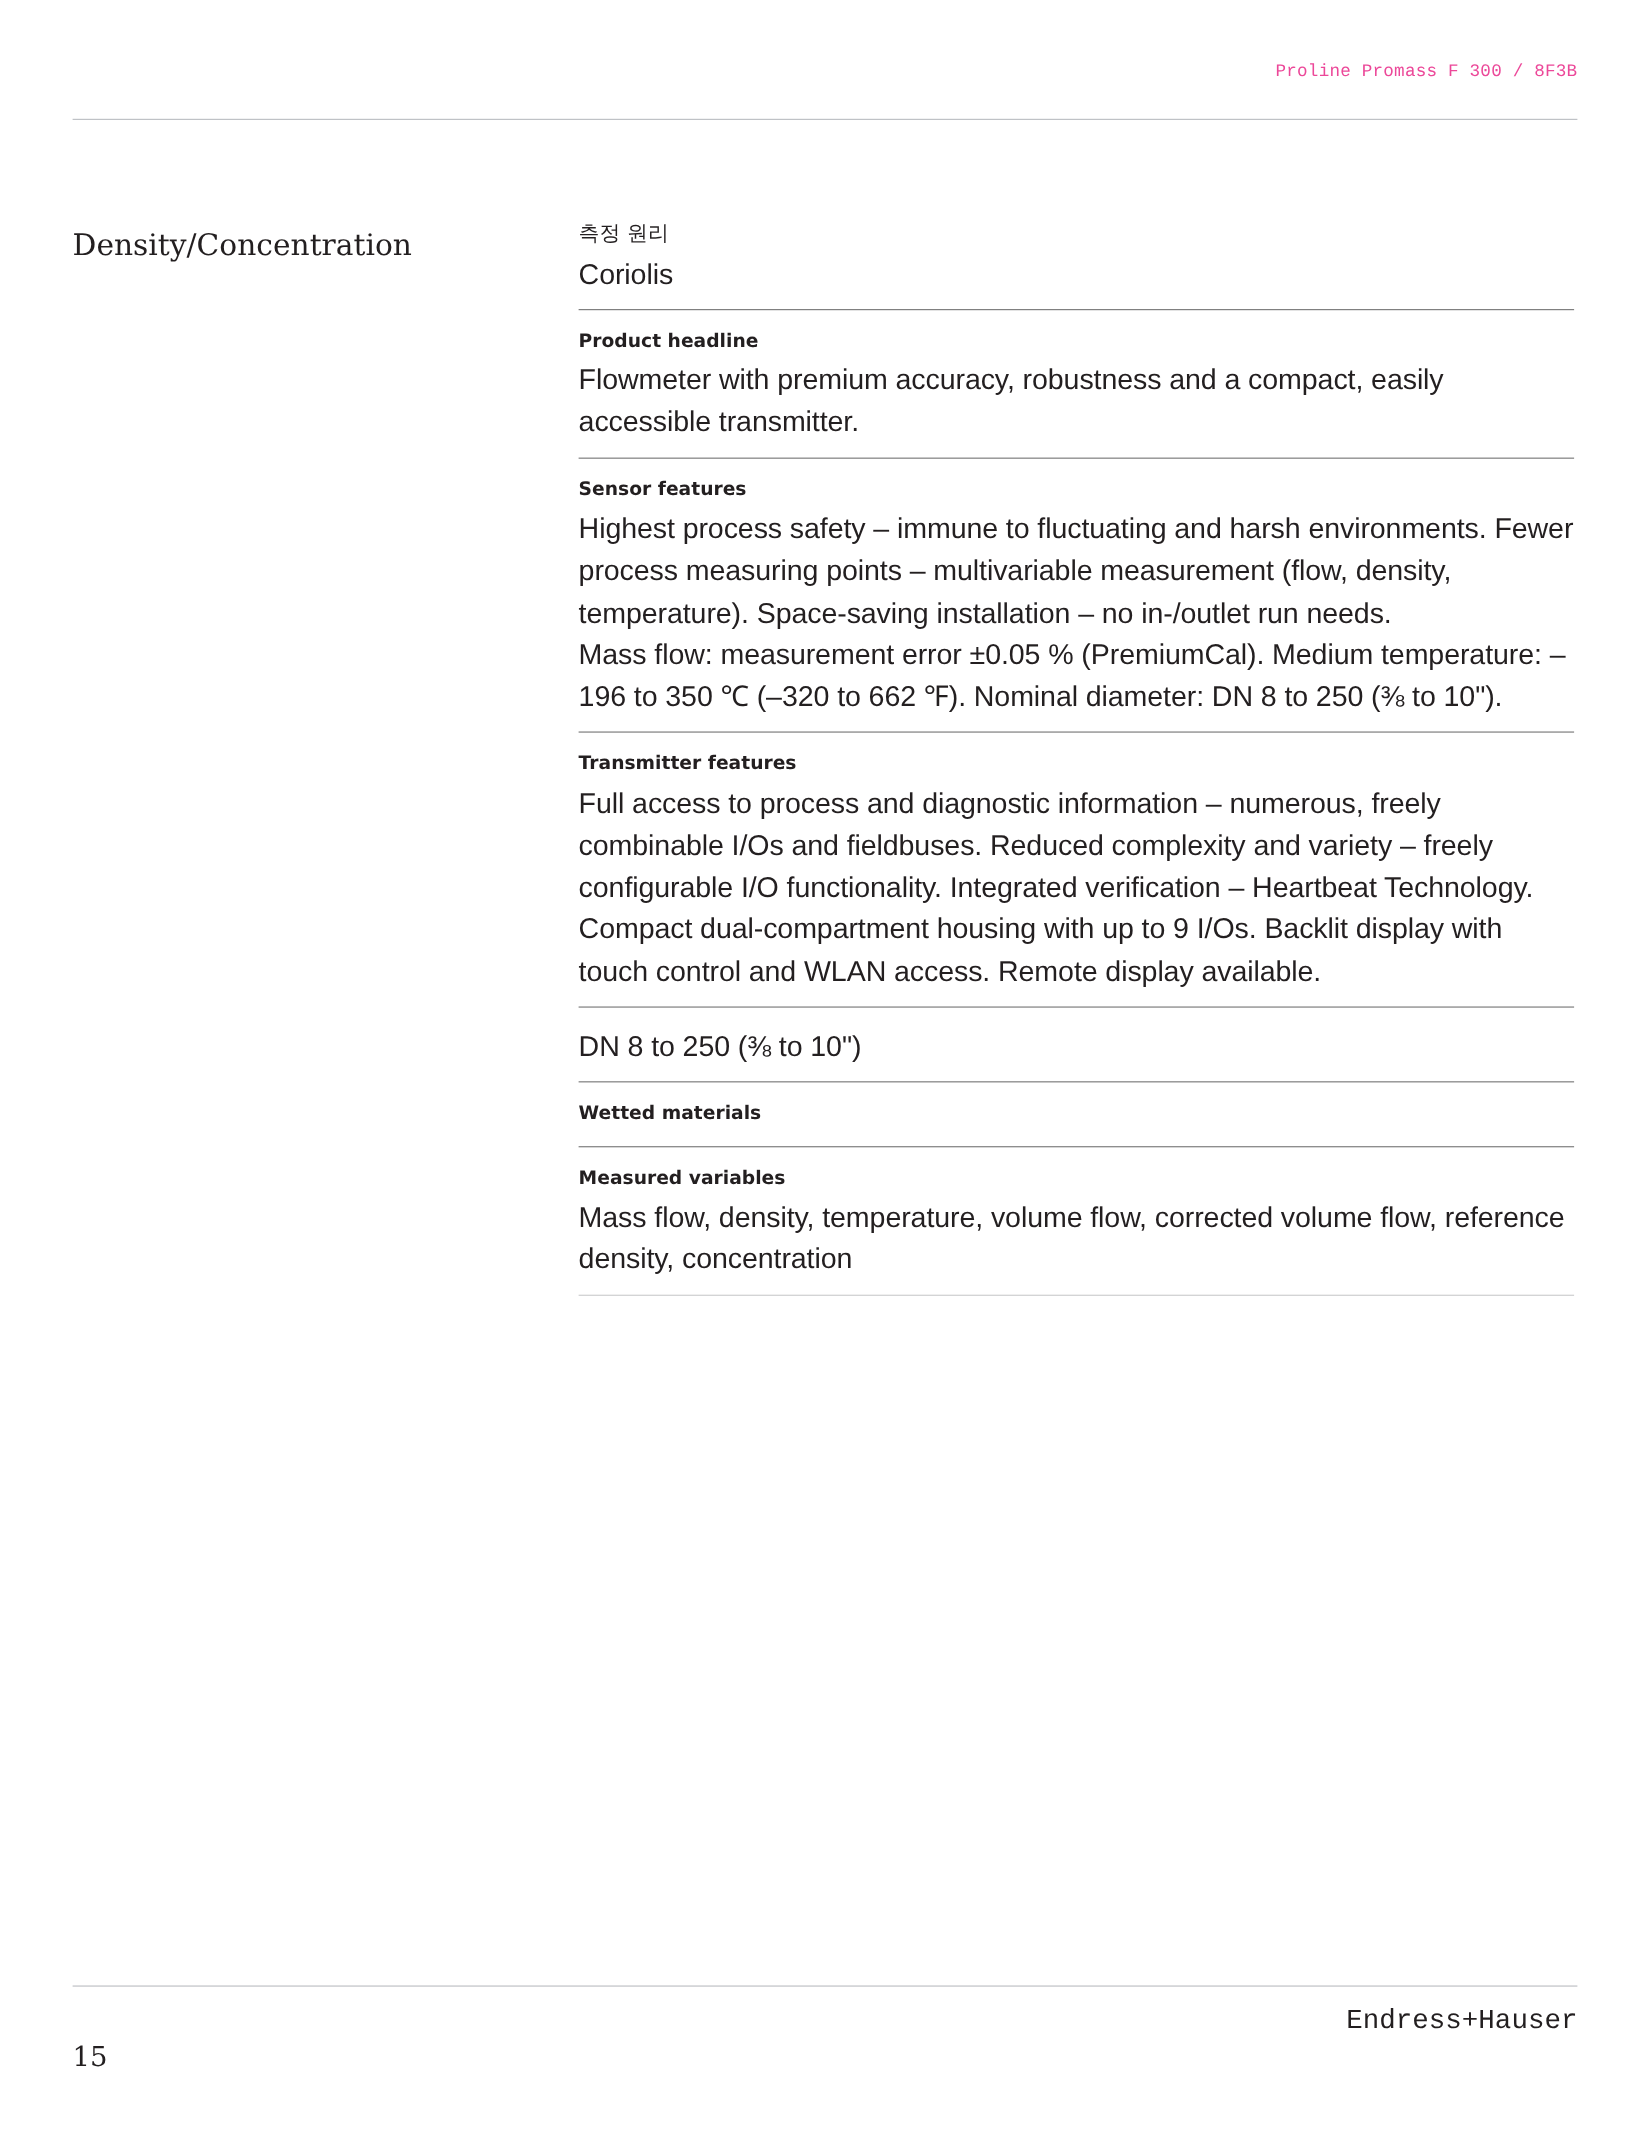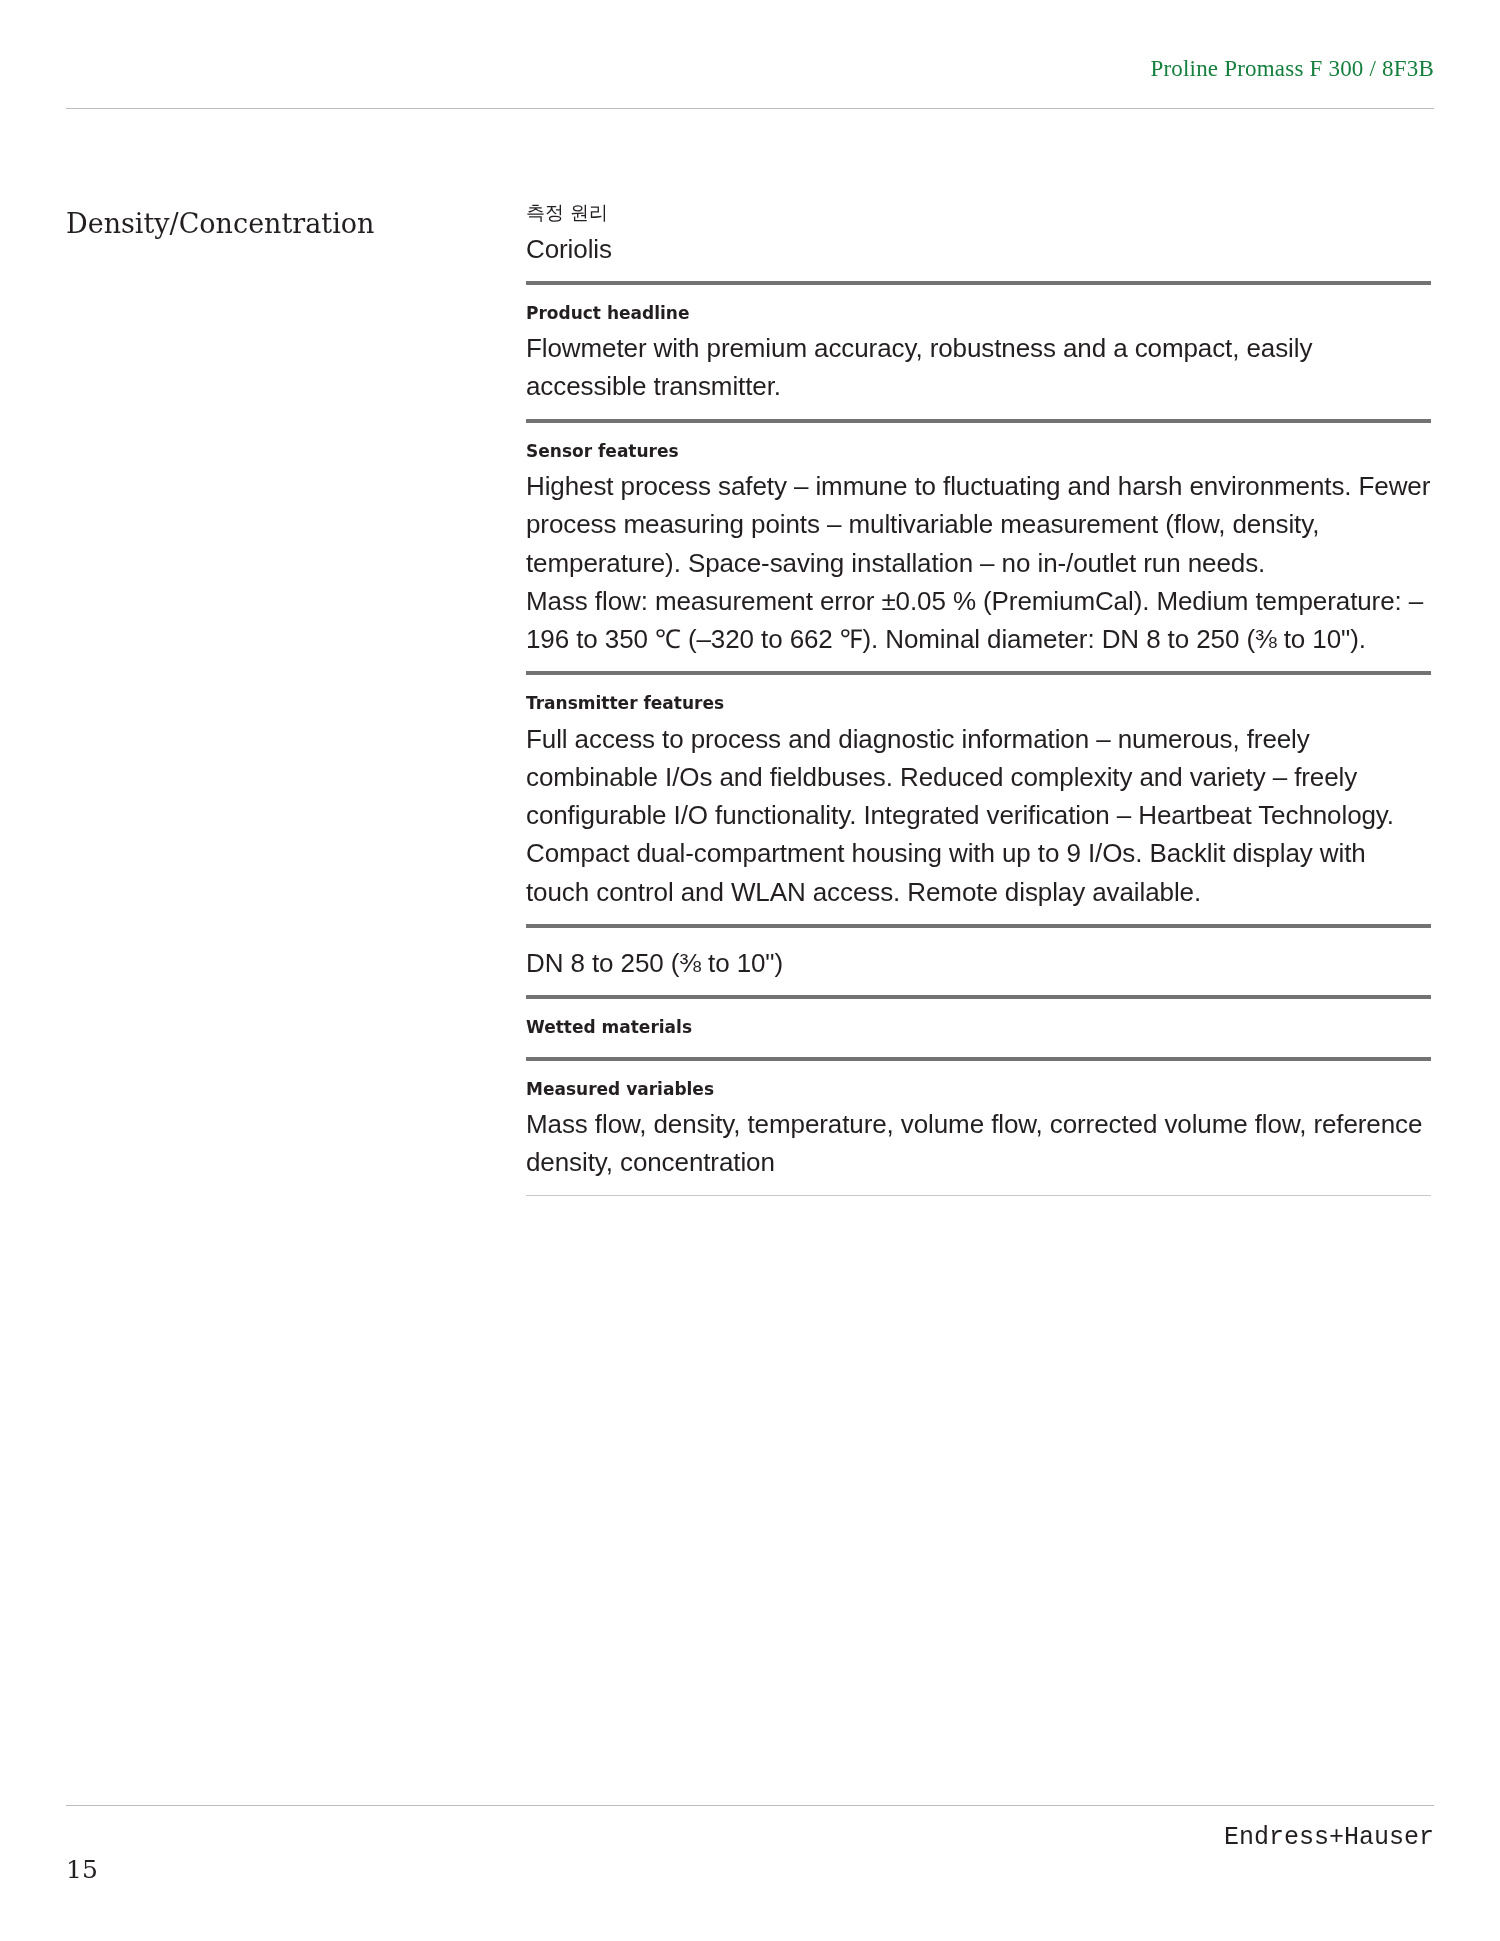--- a/index.html
+++ b/index.html
@@ -27,23 +27,23 @@
     position: absolute;
     top: 56px;
     left: 66px;
     right: 66px;
     height: 64px;
   }
   .header-title {
     position: absolute;
     right: 0;
     top: 0;
-    font-family: Liberation Serif, serif;
-    font-size: 23px;
-    color: #15803d;
+    font-family: Liberation Mono, monospace;
+    font-size: 16px;
+    color: #ec4899;
     letter-spacing: 0.2px;
     white-space: nowrap;
   }
   .header-rule {
     position: absolute;
     left: 0;
     right: 0;
     top: 52px;
     border-top: 1.5px solid #b9bcc0;
   }
@@ -72,21 +72,21 @@
     left: 460px;
     top: 0;
     width: 905px;
   }
 
   
   .block {
     padding-bottom: 13px;
   }
   .block + .block {
-    border-top: 4px solid #737373;
+    border-top: 1px solid #737373;
     padding-top: 16px;
   }
   .block-last {
     border-top: 1px solid #c9cacb;
     padding-top: 16px;
     height: 1px;
   }
   .block-label {
     font-family: "DejaVu Sans", sans-serif;
     font-size: 17px;

